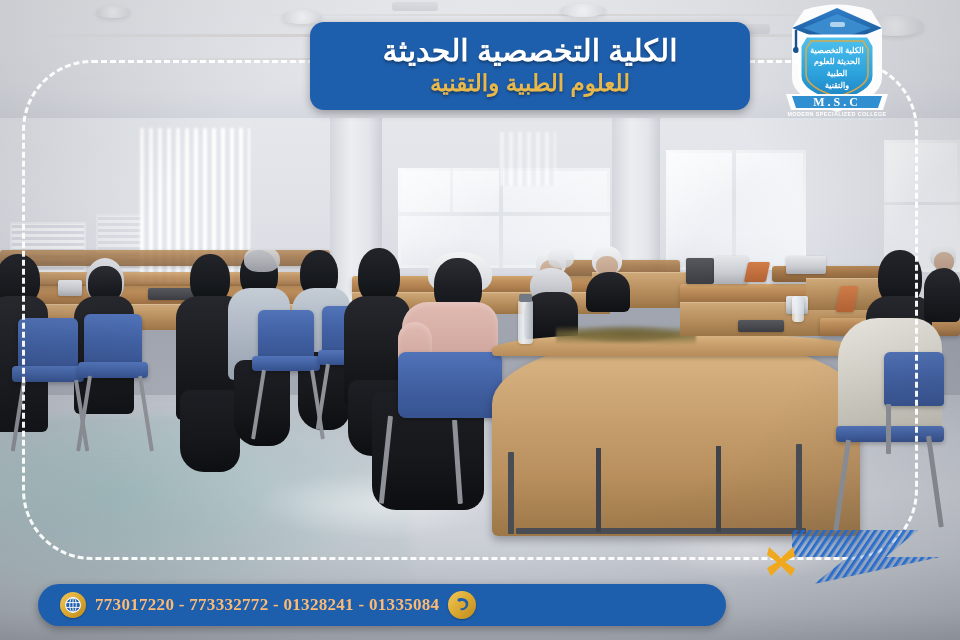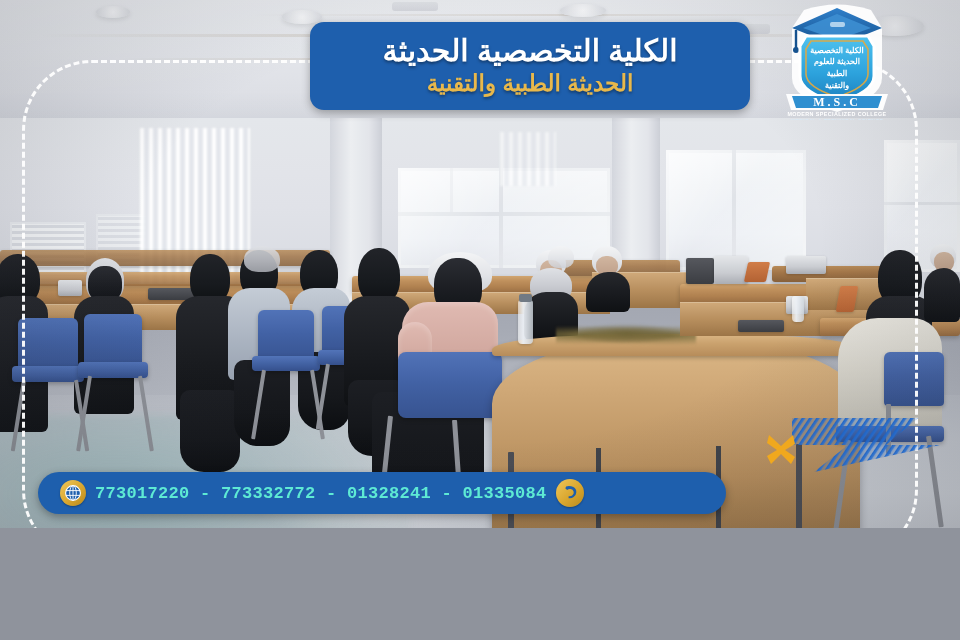--- a/index.html
+++ b/index.html
@@ -4,21 +4,21 @@
 <title>MSC Promotional Banner</title>
 <style>
   * { margin:0; padding:0; box-sizing:border-box; }
   html,body {
     width:960px; height:640px; overflow:hidden;
     font-family:"Liberation Sans", sans-serif;
     background:#8f939c;
   }
   #stage {
     position:relative;
-    width:960px; height:528px;
+    width:960px; height:640px;
     overflow:hidden;
     background:#9a9ea6;
   }
 
   
   .photo {
     position:absolute; inset:0;
     background:
       linear-gradient(to bottom,
         #cdd1da 0%, #c8ccd6 6%, #c2c6d1 12%, #b9bdc8 18%, #aeb3bf 24%,
@@ -280,22 +280,22 @@
     border-radius:21px;
     box-shadow:0 3px 8px rgba(0,0,0,.32);
     display:flex; align-items:center; gap:9px;
     padding:0 6px 0 22px;
   }
   .footer-url {
     color:#ffffff; font-size:17px; font-weight:bold;
     letter-spacing:.1px; white-space:nowrap;
   }
   .footer-phones {
-    color:#5eead4; font-size:17px; font-weight:bold;
-    font-family:Liberation Mono, monospace;
+    color:#fdba74; font-size:17px; font-weight:bold;
+    font-family:Liberation Serif, serif;
     letter-spacing:.3px; white-space:nowrap;
   }
   .ic-circle {
     width:26px; height:26px; border-radius:50%;
     background:linear-gradient(135deg,#f0c75a 0%,#d9a62e 55%,#b98a1e 100%);
     display:flex; align-items:center; justify-content:center;
     flex:0 0 auto;
     box-shadow:0 1px 2px rgba(0,0,0,.3);
   }
 
@@ -514,21 +514,21 @@
     </svg>
   </div>
   <div class="decor-x">
     <svg width="34" height="34" viewBox="0 0 34 34">
       <path d="M5 3 L17 14 L29 3 L31 12 L21 18 L31 25 L27 32 L17 22 L7 32 L3 24 L13 18 L3 11 Z" fill="#f0a81e"></path>
     </svg>
   </div>
 
   <div class="title-banner">
     <div class="title-main">الكلية التخصصية الحديثة</div>
-    <div class="title-sub">الحديثة الطبية والتقنية</div>
+    <div class="title-sub">للعلوم الطبية والتقنية</div>
   </div>
 
   <div class="logo">
     <svg width="135" height="118" viewBox="0 0 135 118">
       <defs>
         <linearGradient id="shieldg" x1="0" y1="0" x2="0" y2="1">
           <stop offset="0%" stop-color="#4fc2ef"></stop>
           <stop offset="55%" stop-color="#2da3dd"></stop>
           <stop offset="100%" stop-color="#1b7ebd"></stop>
         </linearGradient>

